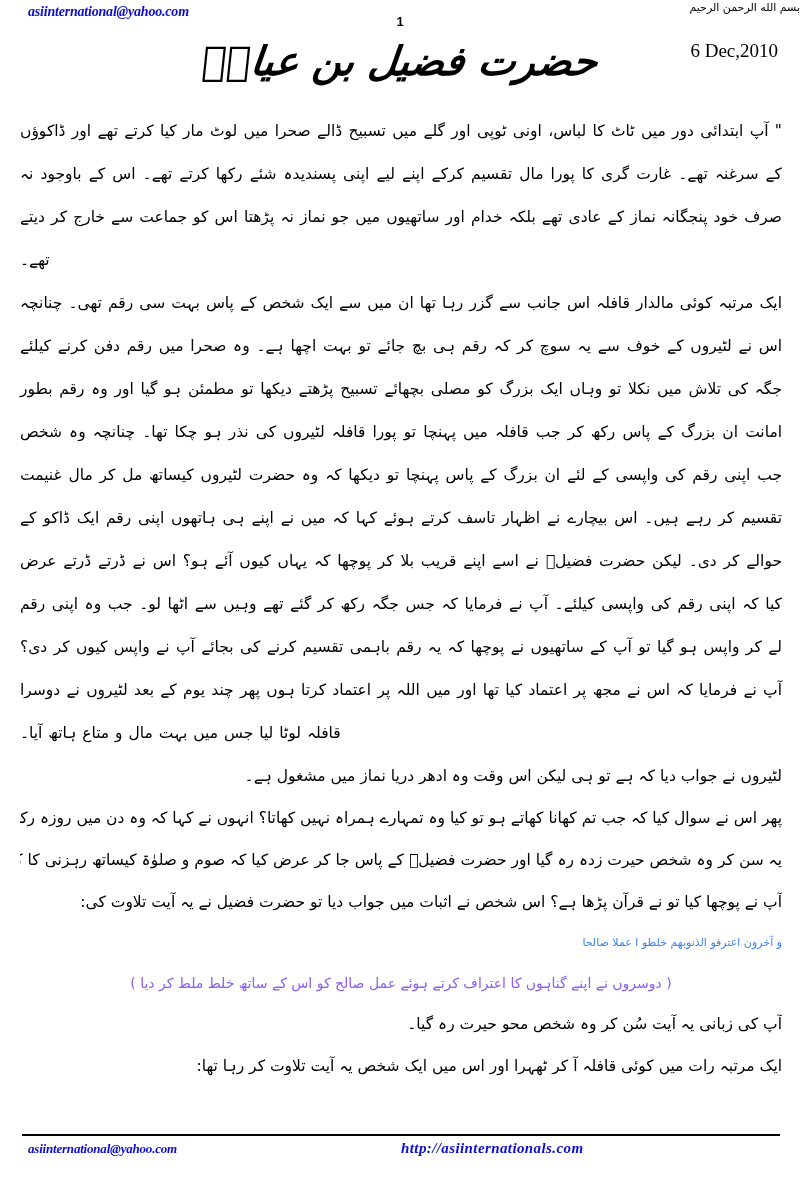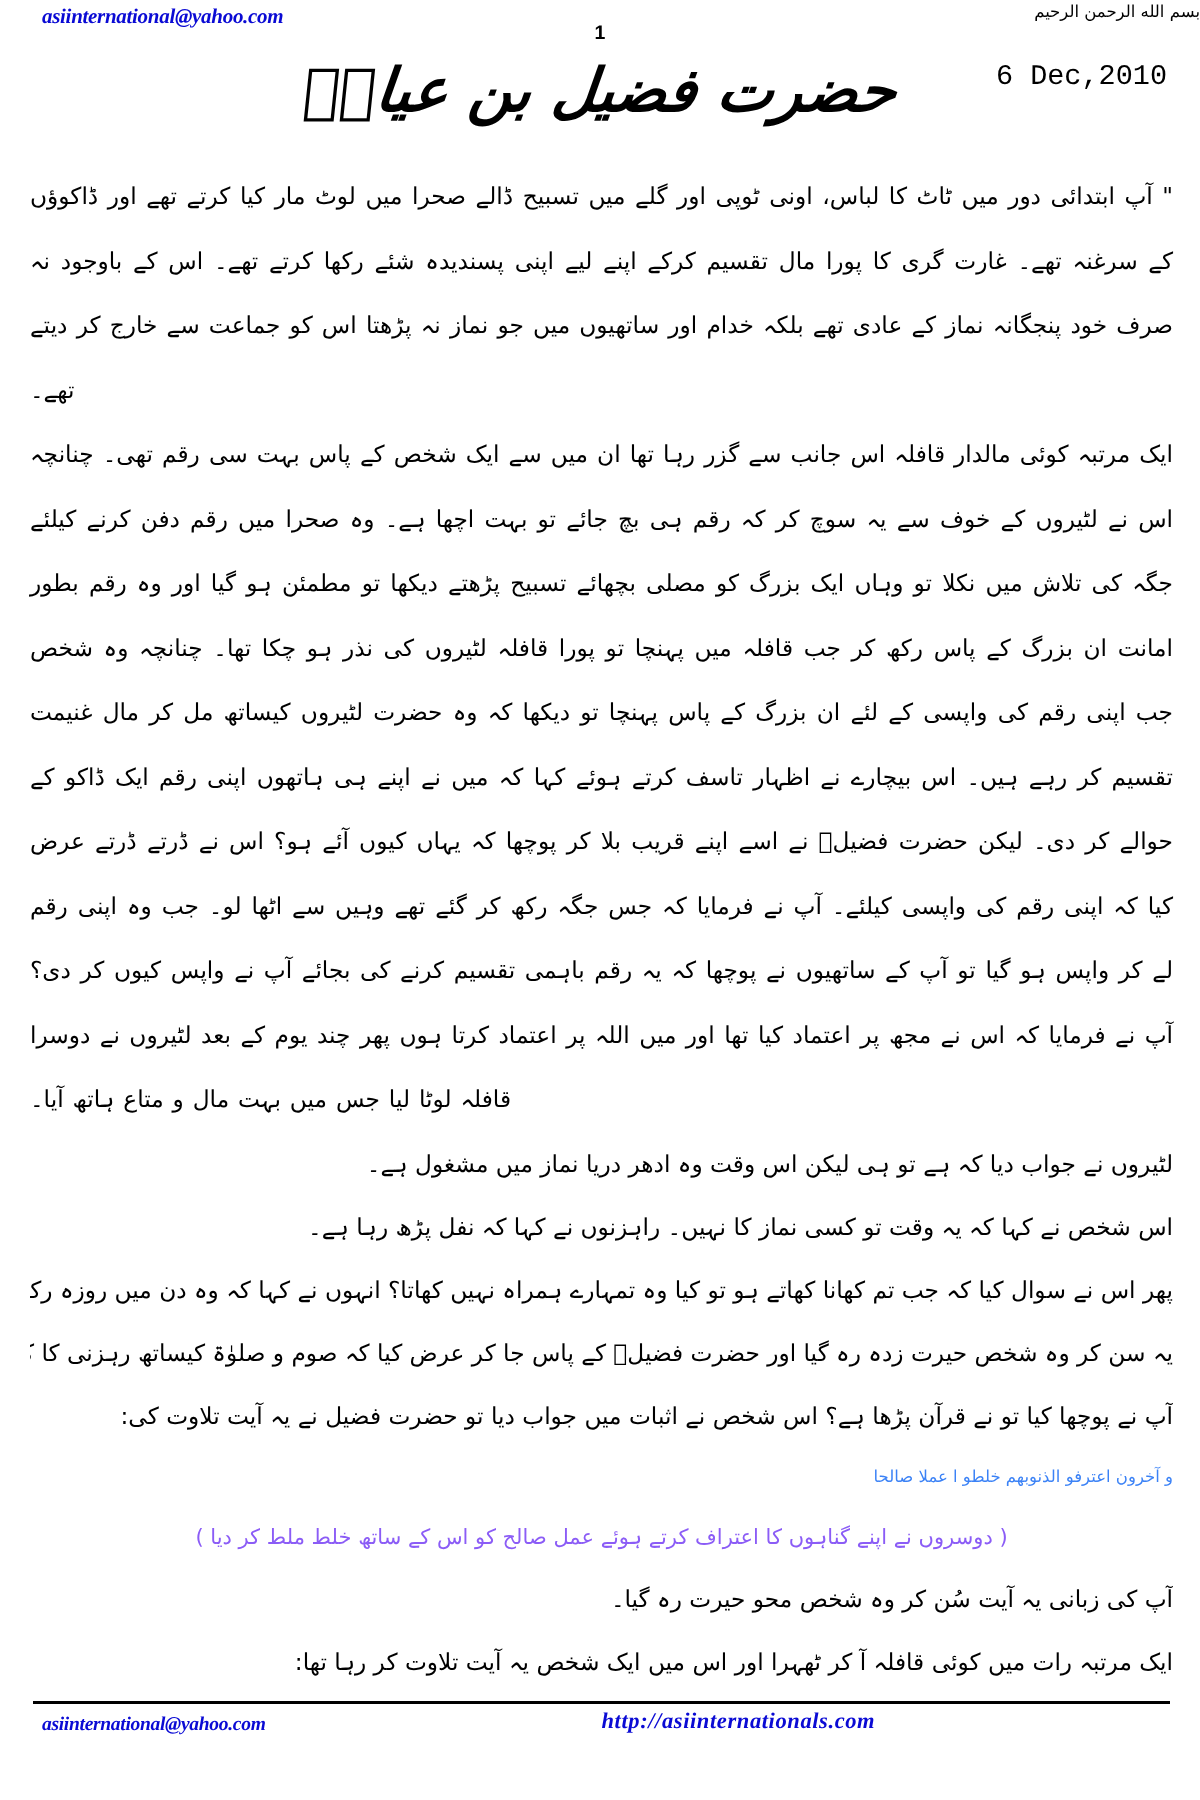--- a/index.html
+++ b/index.html
@@ -81,21 +81,21 @@
     line-height: 1.35;
     transform: skewX(-6deg);
     white-space: nowrap;
   }
 
   .header-date {
     position: absolute;
     top: 40px;
     right: 22px;
     direction: ltr;
-    font-family: Liberation Mono, monospace;
+    font-family: Liberation Serif, serif;
     font-size: 19px;
     color: #000000;
     white-space: nowrap;
   }
 
   
   .body-area {
     position: absolute;
     top: 104px;
     left: 20px;
@@ -212,21 +212,20 @@
 
   <div class="body-area">
 
     <p class="para first">" آپ ابتدائی دور میں ٹاٹ کا لباس، اونی ٹوپی اور گلے میں تسبیح ڈالے صحرا میں لوٹ مار کیا کرتے تھے اور ڈاکوؤں کے سرغنہ تھے۔ غارت گری کا پورا مال تقسیم کرکے اپنے لیے اپنی پسندیدہ شئے رکھا کرتے تھے۔ اس کے باوجود نہ صرف خود پنجگانہ نماز کے عادی تھے بلکہ خدام اور ساتھیوں میں جو نماز نہ پڑھتا اس کو جماعت سے خارج کر دیتے تھے۔</p>
 
     <p class="para">ایک مرتبہ کوئی مالدار قافلہ اس جانب سے گزر رہا تھا ان میں سے ایک شخص کے پاس بہت سی رقم تھی۔ چنانچہ اس نے لٹیروں کے خوف سے یہ سوچ کر کہ رقم ہی بچ جائے تو بہت اچھا ہے۔ وہ صحرا میں رقم دفن کرنے کیلئے جگہ کی تلاش میں نکلا تو وہاں ایک بزرگ کو مصلی بچھائے تسبیح پڑھتے دیکھا تو مطمئن ہو گیا اور وہ رقم بطور امانت ان بزرگ کے پاس رکھ کر جب قافلہ میں پہنچا تو پورا قافلہ لٹیروں کی نذر ہو چکا تھا۔ چنانچہ وہ شخص جب اپنی رقم کی واپسی کے لئے ان بزرگ کے پاس پہنچا تو دیکھا کہ وہ حضرت لٹیروں کیساتھ مل کر مال غنیمت تقسیم کر رہے ہیں۔ اس بیچارے نے اظہار تاسف کرتے ہوئے کہا کہ میں نے اپنے ہی ہاتھوں اپنی رقم ایک ڈاکو کے حوالے کر دی۔ لیکن حضرت فضیلؒ نے اسے اپنے قریب بلا کر پوچھا کہ یہاں کیوں آئے ہو؟ اس نے ڈرتے ڈرتے عرض کیا کہ اپنی رقم کی واپسی کیلئے۔ آپ نے فرمایا کہ جس جگہ رکھ کر گئے تھے وہیں سے اٹھا لو۔ جب وہ اپنی رقم لے کر واپس ہو گیا تو آپ کے ساتھیوں نے پوچھا کہ یہ رقم باہمی تقسیم کرنے کی بجائے آپ نے واپس کیوں کر دی؟ آپ نے فرمایا کہ اس نے مجھ پر اعتماد کیا تھا اور میں اللہ پر اعتماد کرتا ہوں پھر چند یوم کے بعد لٹیروں نے دوسرا قافلہ لوٹا لیا جس میں بہت مال و متاع ہاتھ آیا۔</p>
 
 
     <div class="line-right">لٹیروں نے جواب دیا کہ ہے تو ہی لیکن اس وقت وہ ادھر دریا نماز میں مشغول ہے۔</div>
 
-    <div class="line-right">اس شخص نے کہا کہ یہ وقت تو کسی نماز کا نہیں۔ راہزنوں نے کہا کہ نفل پڑھ رہا ہے۔</div>
 
     <div class="line-right">پھر اس نے سوال کیا کہ جب تم کھانا کھاتے ہو تو کیا وہ تمہارے ہمراہ نہیں کھاتا؟ انہوں نے کہا کہ وہ دن میں روزہ رکھتا ہے۔</div>
 
 
     <div class="line-right">یہ سن کر وہ شخص حیرت زدہ رہ گیا اور حضرت فضیلؒ کے پاس جا کر عرض کیا کہ صوم و صلوٰۃ کیساتھ رہزنی کا کیا تعلق ہے؟</div>
 
     <div class="line-right">آپ نے پوچھا کیا تو نے قرآن پڑھا ہے؟ اس شخص نے اثبات میں جواب دیا تو حضرت فضیل نے یہ آیت تلاوت کی:</div>
 
     <div class="verse-center">و آخرون اعترفو الذنوبهم خلطو ا عملا صالحا</div>
 

